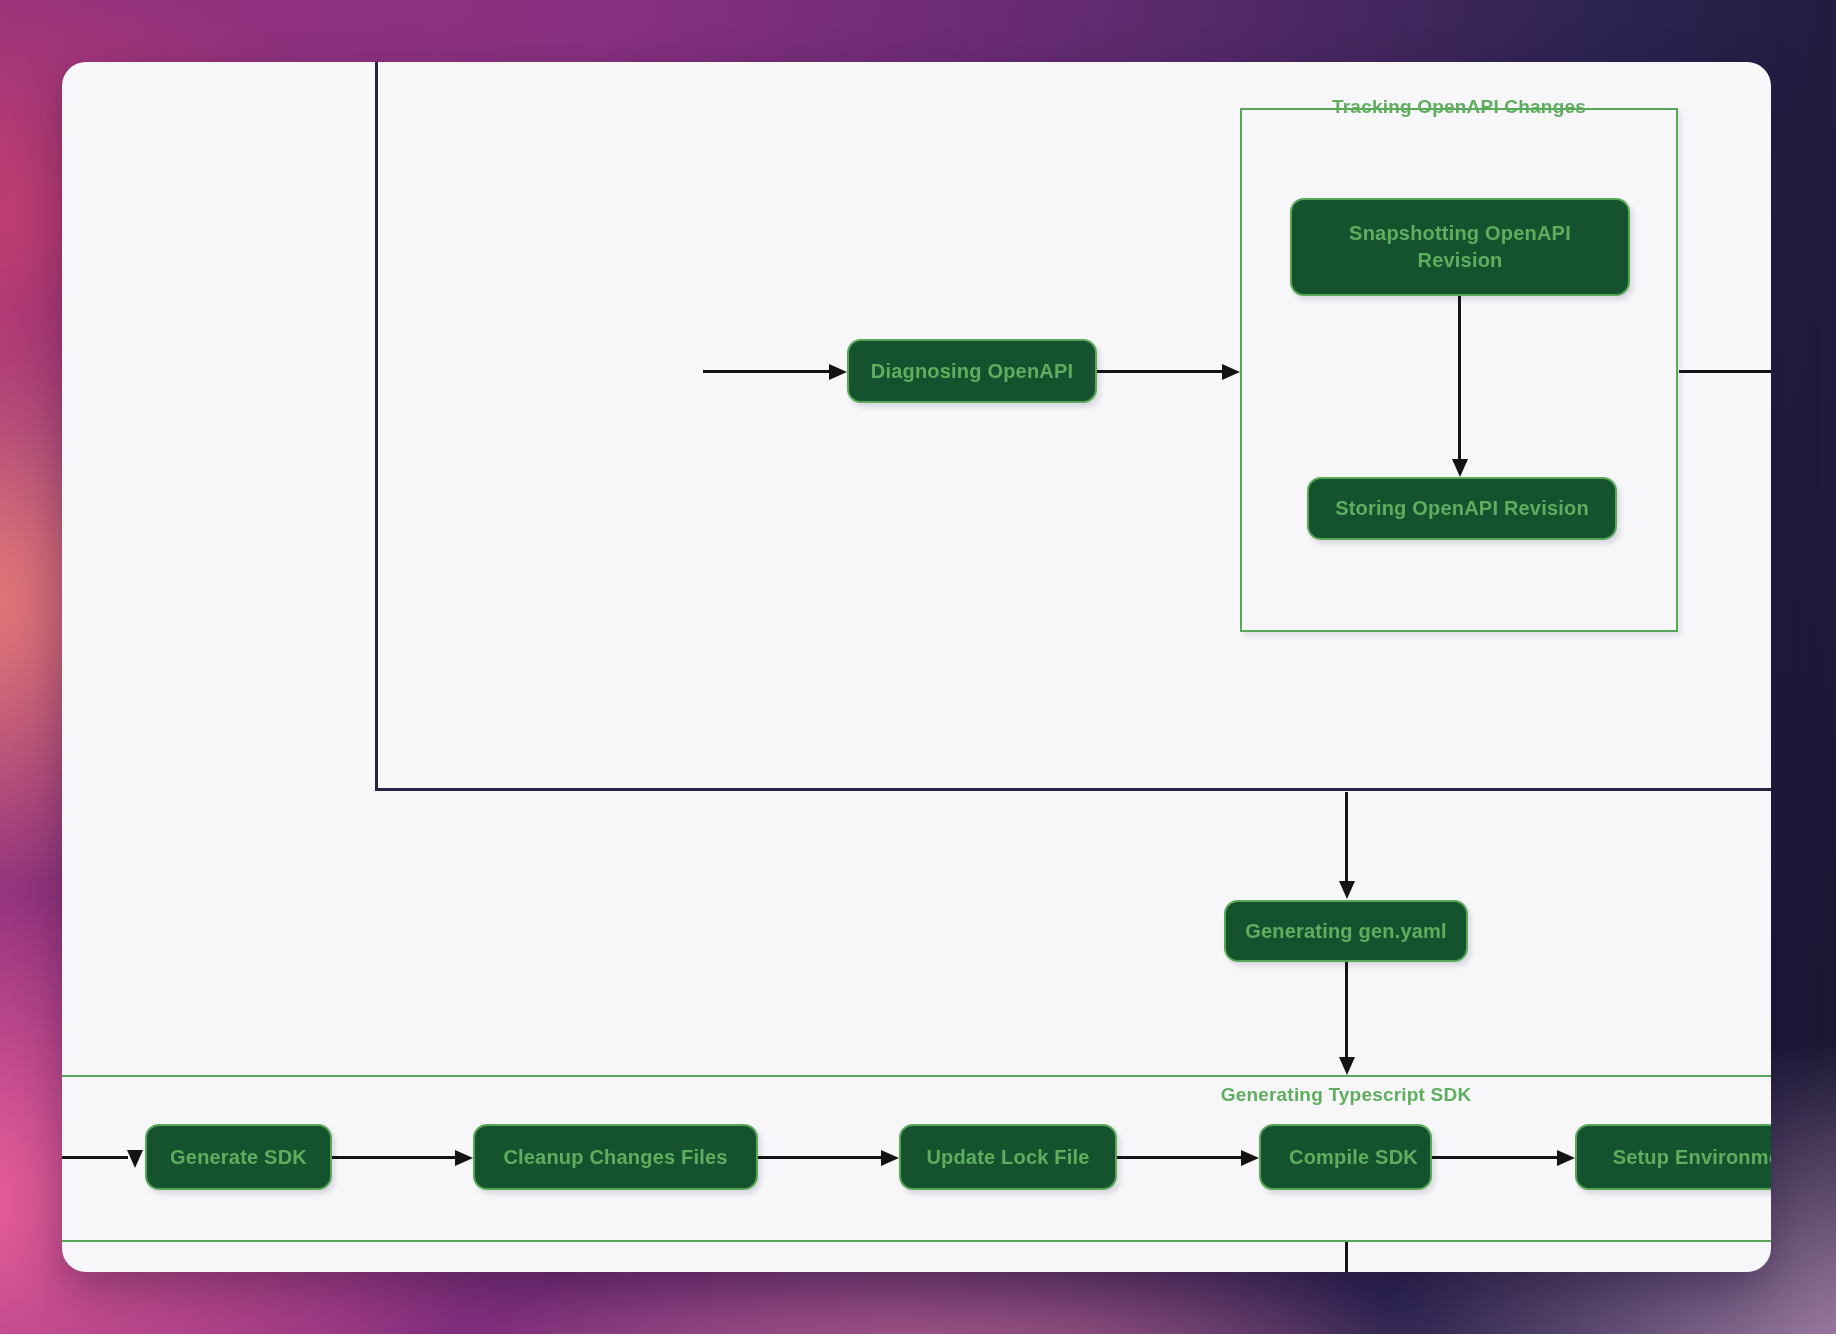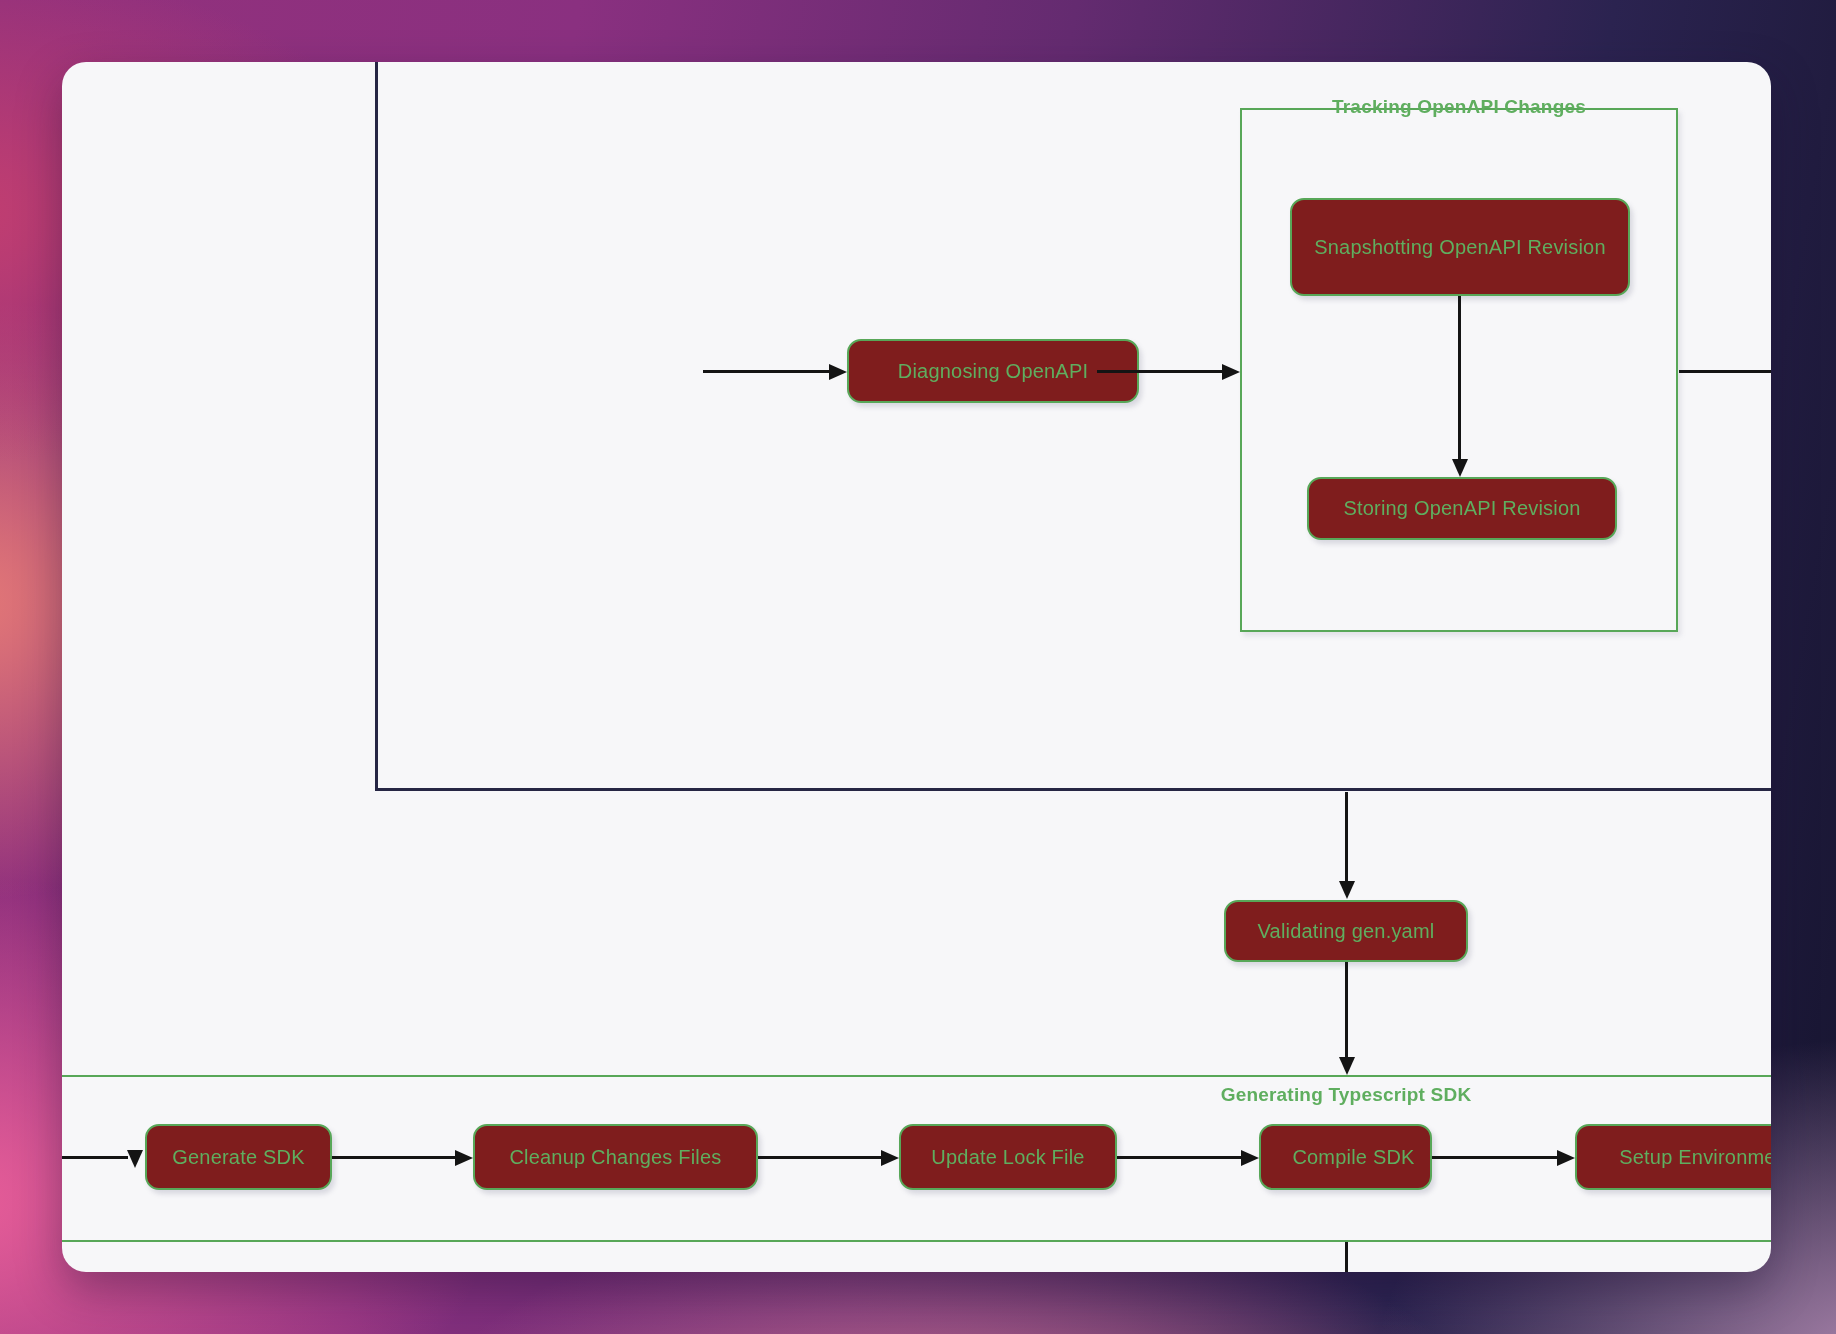--- a/index.html
+++ b/index.html
@@ -14,23 +14,23 @@
       radial-gradient(860px 560px at 103% 103%, rgba(184,143,185,.95) 0%, rgba(184,143,185,0) 60%),
       linear-gradient(100deg, #93317c 0%, #8a3080 28%, #642b70 52%, #2b2350 78%, #171530 100%);
   }
   .card{
     position:absolute; left:62px; top:62px; width:1709px; height:1210px;
     background:var(--card-bg,#f7f7f9); border-radius:24px; overflow:hidden;
     box-shadow:0 18px 45px rgba(30,15,50,.38);
   }
   
   .node{
-    position:absolute; background:#7f1d1d;
+    position:absolute; background:#14532d;
     border:2.5px solid var(--green,#58a758); border-radius:14px;
-    color:var(--green-text,#5fae5f); font-size:20px; font-weight:normal; letter-spacing:.2px;
+    color:var(--green-text,#5fae5f); font-size:20px; font-weight:bold; letter-spacing:.2px;
     display:flex; align-items:center; justify-content:center; text-align:center;
     line-height:1.35; padding:0 12px; white-space:nowrap;
     box-shadow:3px 4px 5px rgba(110,110,135,.22);
   }
   .node.wrap{ white-space:normal; }
   
   .group{
     position:absolute; border:2.5px solid var(--green,#58a758);
     box-shadow:3px 4px 5px rgba(110,110,135,.15);
   }
@@ -60,41 +60,41 @@
 <body>
 
 <div class="card">
 
   <div class="boundary" style="left:313px; top:-8px; width:1560px; height:737px;"></div>
 
 
   <div class="h-line" style="left:641px; top:308px; width:128px;"></div>
   <div class="ah-r" style="left:767px; top:302px;"></div>
 
-  <div class="node" style="left:785px; top:277px; width:292px; height:64px;">Diagnosing OpenAPI</div>
+  <div class="node" style="left:785px; top:277px; width:250px; height:64px;">Diagnosing OpenAPI</div>
 
   <div class="h-line" style="left:1035px; top:308px; width:127px;"></div>
   <div class="ah-r" style="left:1160px; top:302px;"></div>
 
   <div class="group" style="left:1178px; top:46px; width:438px; height:524px;"></div>
   <div class="group-title" style="left:1397px; top:34px; transform:translateX(-50%);">Tracking OpenAPI Changes</div>
 
   <div class="node wrap" style="left:1228px; top:136px; width:340px; height:98px;">Snapshotting OpenAPI Revision</div>
 
   <div class="v-line" style="left:1396px; top:234px; height:164px;"></div>
   <div class="ah-d" style="left:1390px; top:397px;"></div>
 
   <div class="node" style="left:1245px; top:415px; width:310px; height:63px;">Storing OpenAPI Revision</div>
 
   <div class="h-line" style="left:1617px; top:308px; width:95px;"></div>
 
   <div class="v-line" style="left:1283px; top:730px; height:90px;"></div>
   <div class="ah-d" style="left:1277px; top:819px;"></div>
 
-  <div class="node" style="left:1162px; top:838px; width:244px; height:62px;">Validating gen.yaml</div>
+  <div class="node" style="left:1162px; top:838px; width:244px; height:62px;">Generating gen.yaml</div>
 
   <div class="v-line" style="left:1283px; top:900px; height:96px;"></div>
   <div class="ah-d" style="left:1277px; top:995px;"></div>
 
   <div class="band" style="left:-8px; top:1013px; width:1725px; height:167px;"></div>
   <div class="band-title" style="left:1284px; top:1022px; transform:translateX(-50%);">Generating Typescript SDK</div>
 
   <div class="h-line" style="left:0px; top:1094px; width:66px;"></div>
   <div class="ah-d ah-r" style="left:65px; top:1088px;"></div>
 

